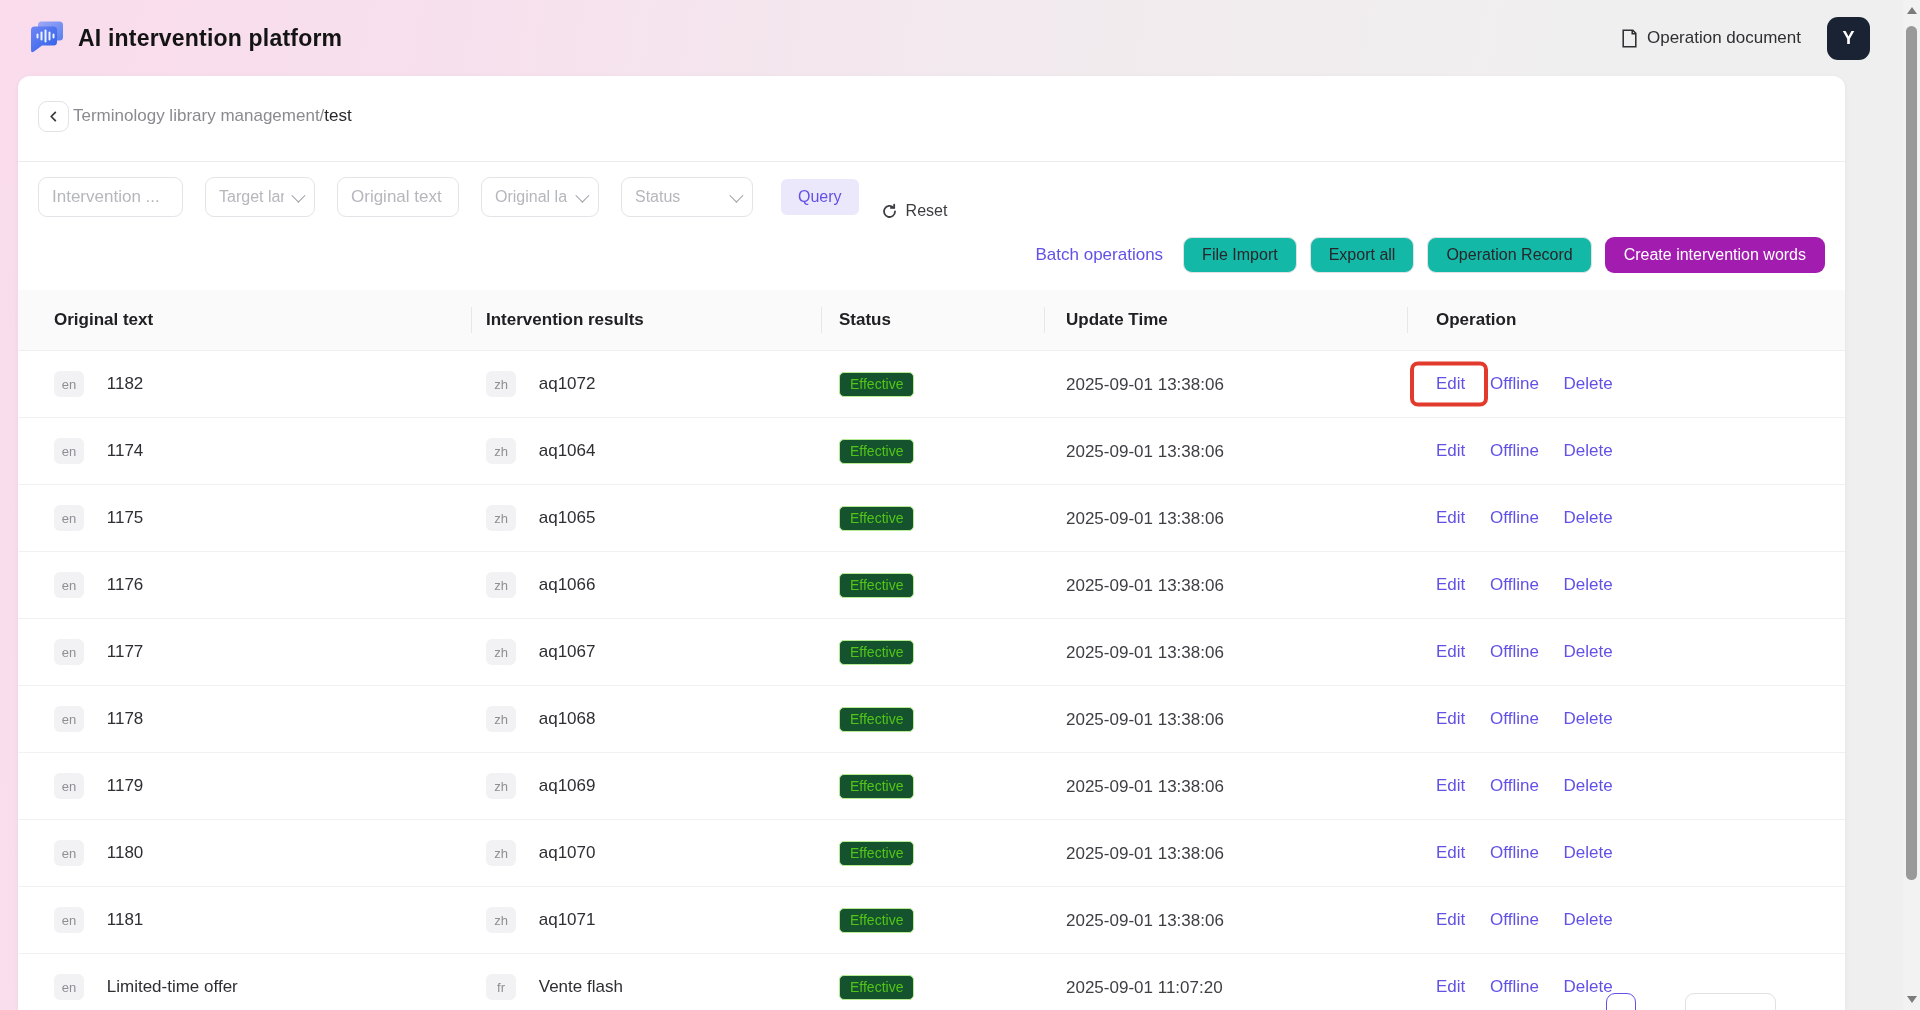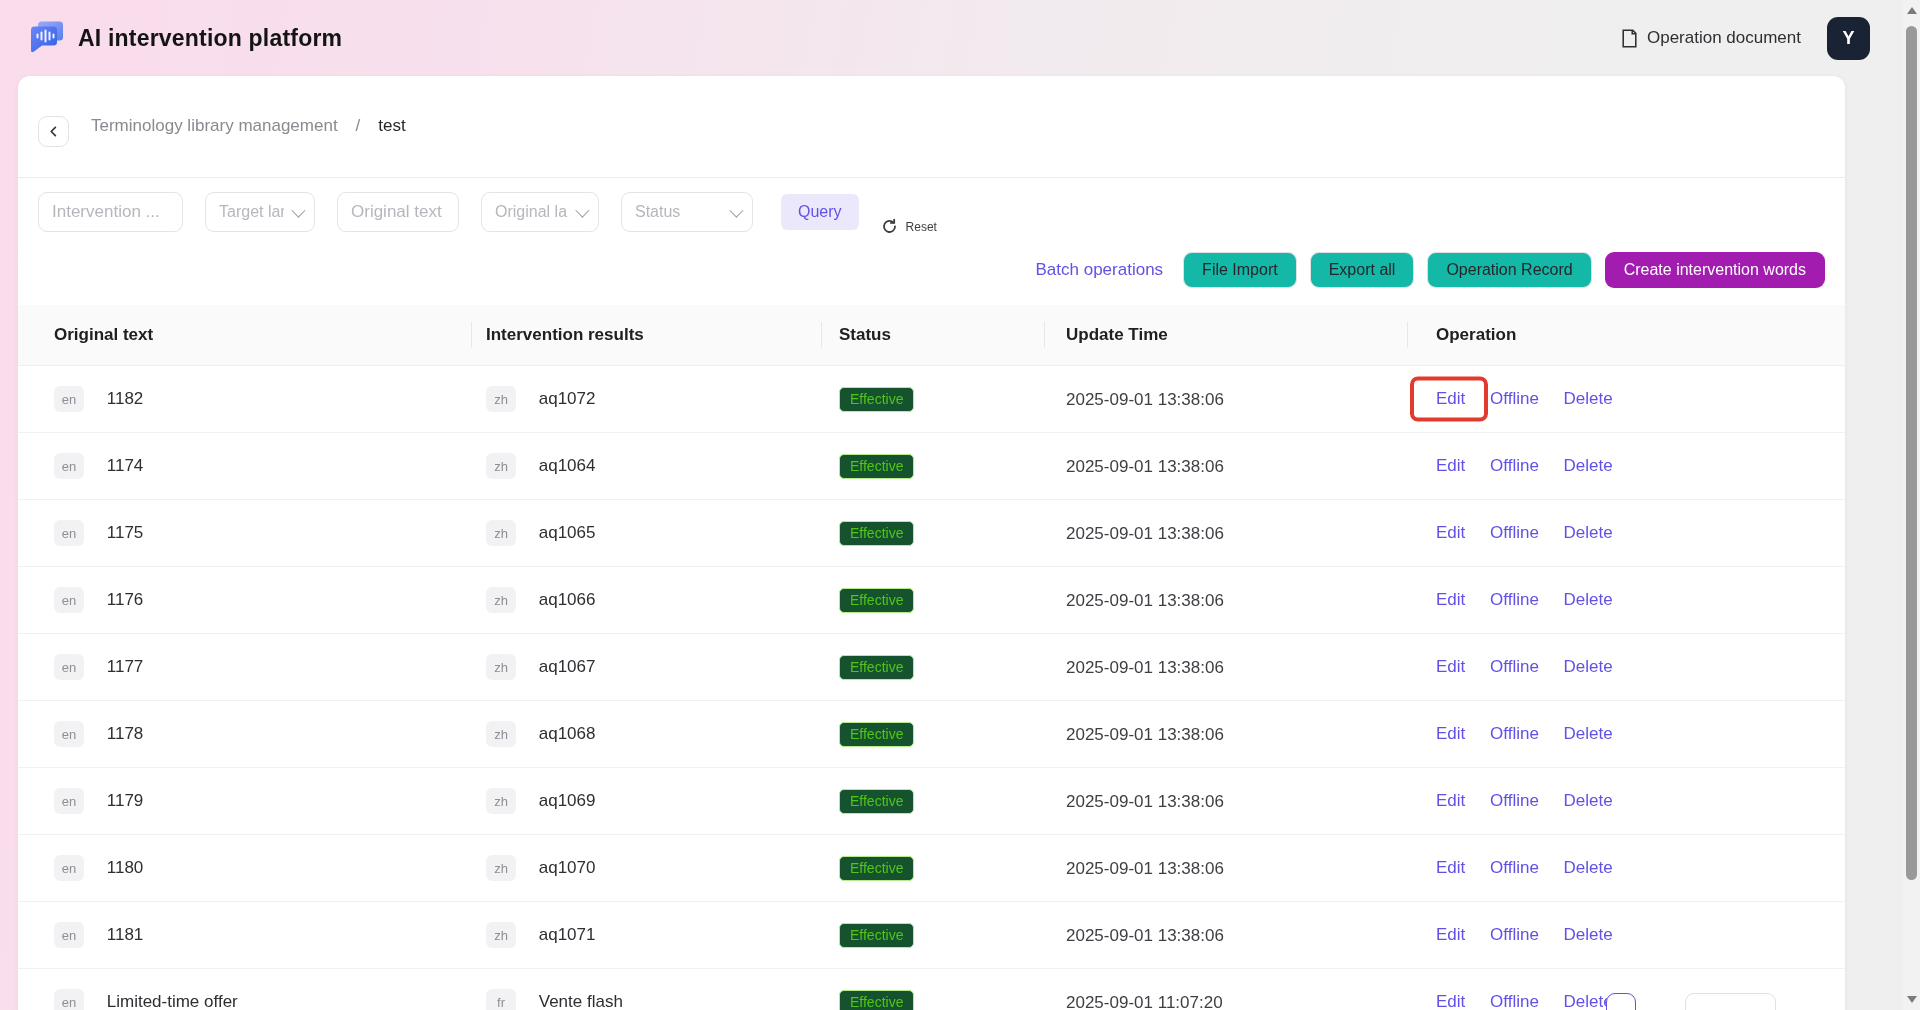--- a/index.html
+++ b/index.html
@@ -13,37 +13,37 @@
   .app-title{font-size:23px;font-weight:700;color:#141414;letter-spacing:.2px;}
   .banner-right{margin-left:auto;display:flex;align-items:center;gap:26px;}
   .doc-link{display:flex;align-items:center;gap:9px;font-size:17px;color:#2f2f33;cursor:pointer;}
   .avatar{width:43px;height:43px;border-radius:11px;background:#1a2334;color:#fff;display:flex;align-items:center;justify-content:center;font-size:18px;font-weight:600;}
 
   
   .card{position:absolute;top:76px;left:18px;width:1827px;bottom:-20px;background:#fff;border-radius:12px;
         box-shadow:0 1px 5px rgba(0,0,0,.05);}
 
   
-  .breadcrumb-row{display:flex;align-items:flex-start;gap:22px;padding:40px 20px 0;height:32px;}
+  .breadcrumb-row{display:flex;align-items:center;gap:4px;padding:24px 20px 0;height:32px;}
   .back-btn{width:31px;height:31px;border:1px solid #e3e3e6;border-radius:9px;background:#fff;display:flex;align-items:center;justify-content:center;cursor:pointer;padding:0;}
   .bc-parent{font-size:17px;color:#8a8a90;}
   .bc-sep{font-size:17px;color:#8a8a90;margin:0 -4px;}
   .bc-current{font-size:17px;color:#28282c;}
   .bc-divider{height:1px;background:#ececee;margin-top:29px;}
 
   
   .filter-row{display:flex;align-items:center;margin:11px 20px 0;gap:22px;}
   .f-input{height:40px;border:1px solid #e4e4e8;border-radius:9px;padding:0 13px;font-size:17px;color:#303034;box-sizing:border-box;font-family:"Liberation Sans",sans-serif;background:#fff;outline:none;}
   .f-input::placeholder{color:#b6b6bd;}
   .f-select{height:40px;border:1px solid #e4e4e8;border-radius:9px;padding:0 12px 0 13px;display:flex;align-items:center;justify-content:space-between;box-sizing:border-box;cursor:pointer;background:#fff;}
   .f-select .sel-label{font-size:16px;color:#b6b6bd;white-space:nowrap;overflow:hidden;}
   .chev{width:9px;height:9px;border-right:1.7px solid #9a9aa2;border-bottom:1.7px solid #9a9aa2;transform:rotate(45deg) translateY(-2px);flex:0 0 auto;margin-left:8px;}
   .w145{width:145px}.w110{width:110px}.w122{width:122px}.w118{width:118px}.w132{width:132px}
   .query-btn{height:36px;padding:0 17px;border:none;border-radius:6px;background:#ece8fb;color:#6151e6;font-size:16px;cursor:pointer;margin-left:6px;font-family:"Liberation Sans",sans-serif;}
-  .reset-btn{display:flex;align-items:center;gap:8px;background:none;border:none;font-size:12px;color:#3c3c41;cursor:pointer;padding:0;font-family:"Liberation Sans",sans-serif;margin-top:29px;}
+  .reset-btn{display:flex;align-items:center;gap:8px;background:none;border:none;font-size:16px;color:#3c3c41;cursor:pointer;padding:0;font-family:"Liberation Sans",sans-serif;margin-top:29px;}
 
   
   .toolbar-row{display:flex;align-items:center;justify-content:flex-end;gap:13px;margin-top:17px;padding:0 20px;height:36px;}
   .link-purple{font-size:17px;color:#6151e6;cursor:pointer;margin-right:7px;text-decoration:none;}
   .btn-white{height:36px;padding:0 18px;background:#14b8a6;border:1px solid #e1e1e5;border-radius:9px;font-size:16px;color:#26262b;cursor:pointer;font-family:"Liberation Sans",sans-serif;}
   .btn-primary{height:36px;padding:0 19px;background:#a21caf;border:none;border-radius:9px;font-size:16px;color:#fff;cursor:pointer;font-family:"Liberation Sans",sans-serif;}
 
   
   table{width:1827px;border-collapse:collapse;table-layout:fixed;margin-top:17px;}
   thead th{height:58px;background:#fafafa;font-size:17px;font-weight:700;color:#202024;text-align:left;position:relative;border-bottom:1px solid #efeff1;}

